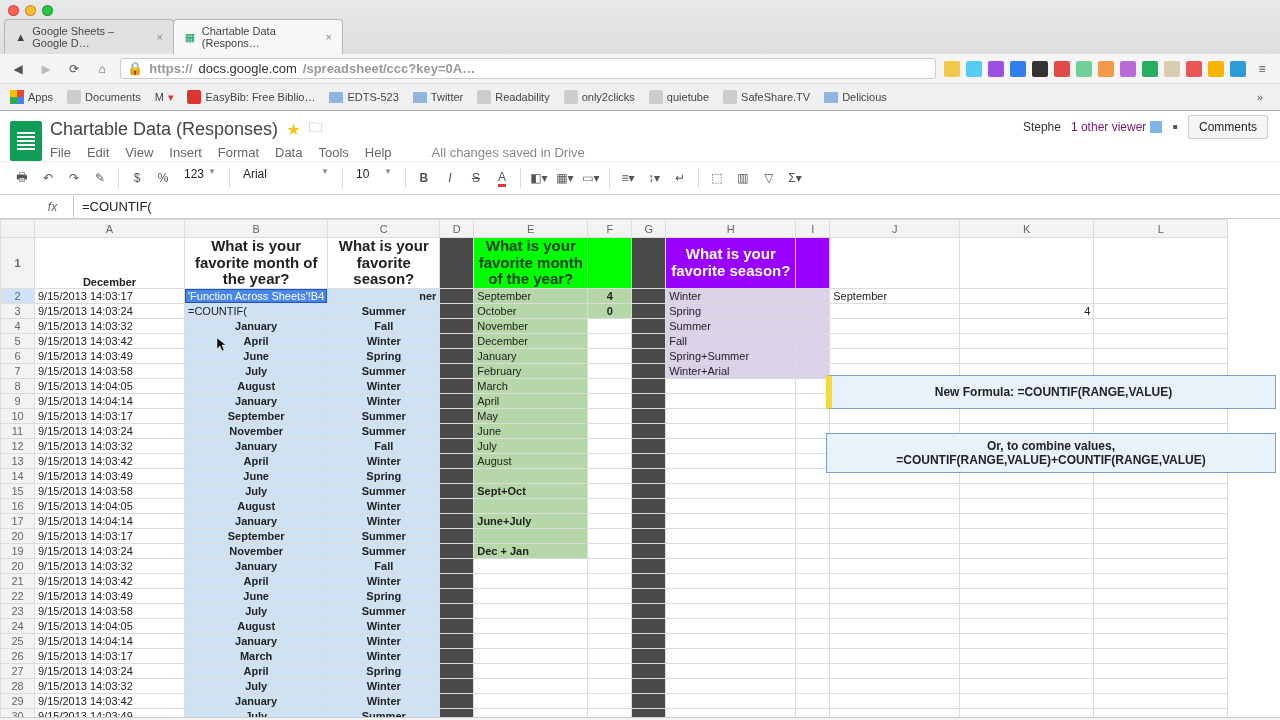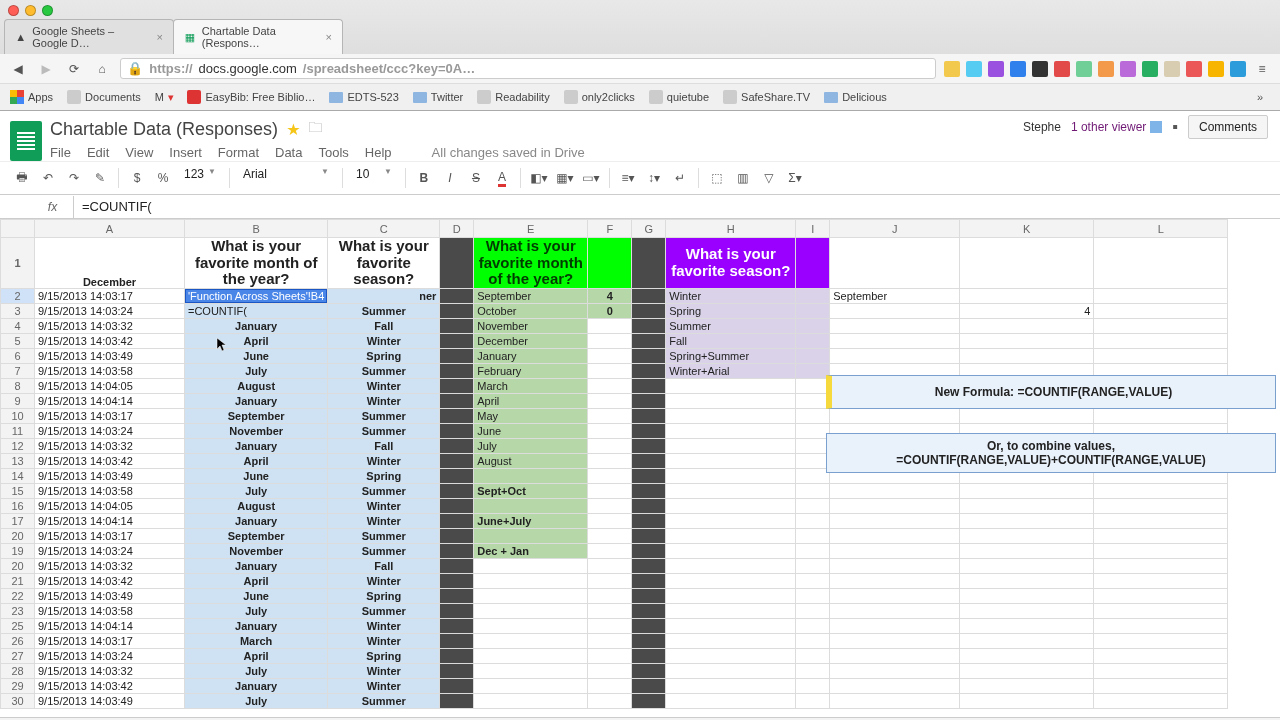--- a/index.html
+++ b/index.html
@@ -647,20 +647,35 @@
           <td></td>
           <td></td>
           <td class="darkcol"></td>
           <td></td>
           <td></td>
           <td></td>
           <td></td>
           <td></td>
         </tr>
         <tr>
+          <td class="rowhdr">24</td>
+          <td>9/15/2013 14:04:05</td>
+          <td class="sel-bg center">August</td>
+          <td class="sel-bg center">Winter</td>
+          <td class="darkcol"></td>
+          <td></td>
+          <td></td>
+          <td class="darkcol"></td>
+          <td></td>
+          <td></td>
+          <td></td>
+          <td></td>
+          <td></td>
+        </tr>
+        <tr>
           <td class="rowhdr">25</td>
           <td>9/15/2013 14:04:14</td>
           <td class="sel-bg center">January</td>
           <td class="sel-bg center">Winter</td>
           <td class="darkcol"></td>
           <td></td>
           <td></td>
           <td class="darkcol"></td>
           <td></td>
           <td></td>

